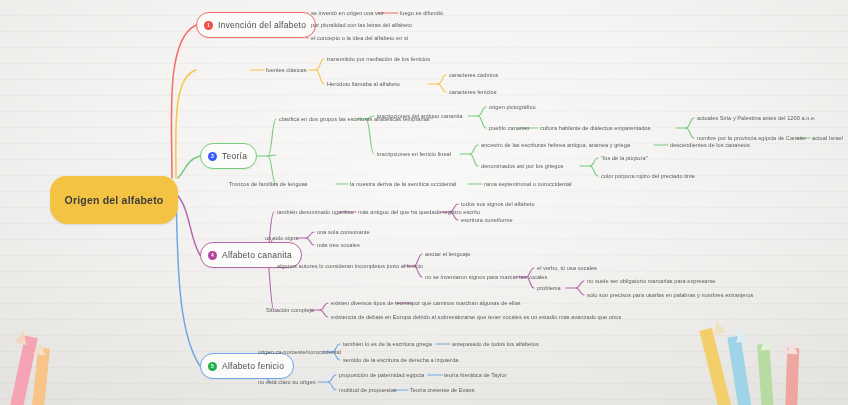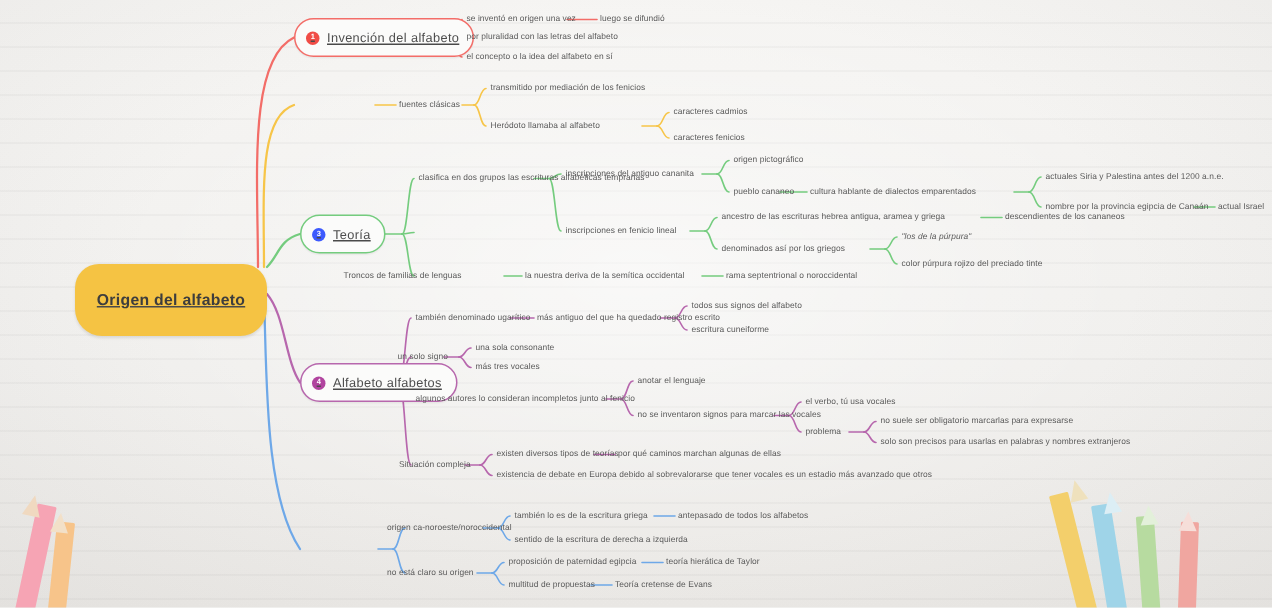--- a/index.html
+++ b/index.html
@@ -20,21 +20,21 @@
     z-index:0;
   }
   .vignette{
     position:absolute;inset:0;z-index:1;pointer-events:none;
     background:radial-gradient(ellipse at 50% 45%, rgba(255,255,255,.55) 0%, rgba(255,255,255,0) 55%, rgba(150,148,145,.10) 100%);
   }
   svg.map{position:absolute;left:0;top:0;width:848px;height:405px;z-index:3;}
   .layer{position:absolute;left:0;top:0;width:848px;height:405px;z-index:4;}
 
   
-  .node{position:absolute;display:flex;align-items:center;box-sizing:border-box;text-decoration:underline;}
+  .node{position:absolute;display:flex;align-items:center;box-sizing:border-box;}
   .root{
     left:50px;top:176px;width:128px;height:48px;
     background:#f5c343;border-radius:16px 16px 18px 18px;
     justify-content:center;
     box-shadow:0 1px 2px rgba(0,0,0,.10);
   }
   .root .t{font-size:10.5px;font-weight:bold;color:#3d3d3d;letter-spacing:.2px;}
 
   .main{
     border-radius:16px;background:#fbfbfa;border:1.3px solid #ccc;
@@ -210,41 +210,45 @@
   <div class="leaf" style="left:670px;top:142px;">descendientes de los cananeos</div>
   <div class="leaf" style="left:481px;top:163px;">denominados así por los griegos</div>
   <div class="leaf q" style="left:601px;top:155px;">"los de la púrpura"</div>
   <div class="leaf" style="left:601px;top:173px;">color púrpura rojizo del preciado tinte</div>
   <div class="leaf" style="left:229px;top:181px;">Troncos de familias de lenguas</div>
   <div class="leaf" style="left:350px;top:181px;">la nuestra deriva de la semítica occidental</div>
   <div class="leaf" style="left:484px;top:181px;">rama septentrional o noroccidental</div>
 
   <div class="node main m4" style="left:200px;top:242px;">
     <span class="badge">4</span>
-    <span class="t">Alfabeto alfabetos</span>
+    <span class="t">Alfabeto cananita</span>
   </div>
   <div class="leaf" style="left:277px;top:209px;">también denominado ugarítico</div>
   <div class="leaf" style="left:358px;top:209px;">más antiguo del que ha quedado registro escrito</div>
   <div class="leaf" style="left:461px;top:201px;">todos sus signos del alfabeto</div>
   <div class="leaf" style="left:461px;top:217px;">escritura cuneiforme</div>
   <div class="leaf" style="left:265px;top:235px;">un solo signo</div>
   <div class="leaf" style="left:317px;top:229px;">una sola consonante</div>
   <div class="leaf" style="left:317px;top:242px;">más tres vocales</div>
   <div class="leaf" style="left:277px;top:263px;">algunos autores lo consideran incompletos junto al fenicio</div>
   <div class="leaf" style="left:425px;top:251px;">anotar el lenguaje</div>
   <div class="leaf" style="left:425px;top:274px;">no se inventaron signos para marcar las vocales</div>
   <div class="leaf" style="left:537px;top:265px;">el verbo, tú usa vocales</div>
   <div class="leaf" style="left:537px;top:285px;">problema</div>
   <div class="leaf" style="left:587px;top:278px;">no suele ser obligatorio marcarlas para expresarse</div>
   <div class="leaf" style="left:587px;top:292px;">solo son precisos para usarlas en palabras y nombres extranjeros</div>
   <div class="leaf" style="left:266px;top:307px;">Situación compleja</div>
   <div class="leaf" style="left:331px;top:300px;">existen diversos tipos de teorías</div>
   <div class="leaf" style="left:412px;top:300px;">por qué caminos marchan algunas de ellas</div>
   <div class="leaf" style="left:331px;top:314px;">existencia de debate en Europa debido al sobrevalorarse que tener vocales es un estadio más avanzado que otros</div>
 
+  <div class="node main m5" style="left:200px;top:353px;">
+    <span class="badge">5</span>
+    <span class="t">Alfabeto fenicio</span>
+  </div>
   <div class="leaf" style="left:258px;top:349px;">origen ca-noroeste/noroccidental</div>
   <div class="leaf" style="left:343px;top:341px;">también lo es de la escritura griega</div>
   <div class="leaf" style="left:452px;top:341px;">antepasado de todos los alfabetos</div>
   <div class="leaf" style="left:343px;top:357px;">sentido de la escritura de derecha a izquierda</div>
   <div class="leaf" style="left:258px;top:379px;">no está claro su origen</div>
   <div class="leaf" style="left:339px;top:372px;">proposición de paternidad egipcia</div>
   <div class="leaf" style="left:444px;top:372px;">teoría hierática de Taylor</div>
   <div class="leaf" style="left:339px;top:387px;">multitud de propuestas</div>
   <div class="leaf" style="left:410px;top:387px;">Teoría cretense de Evans</div>
 </div>

